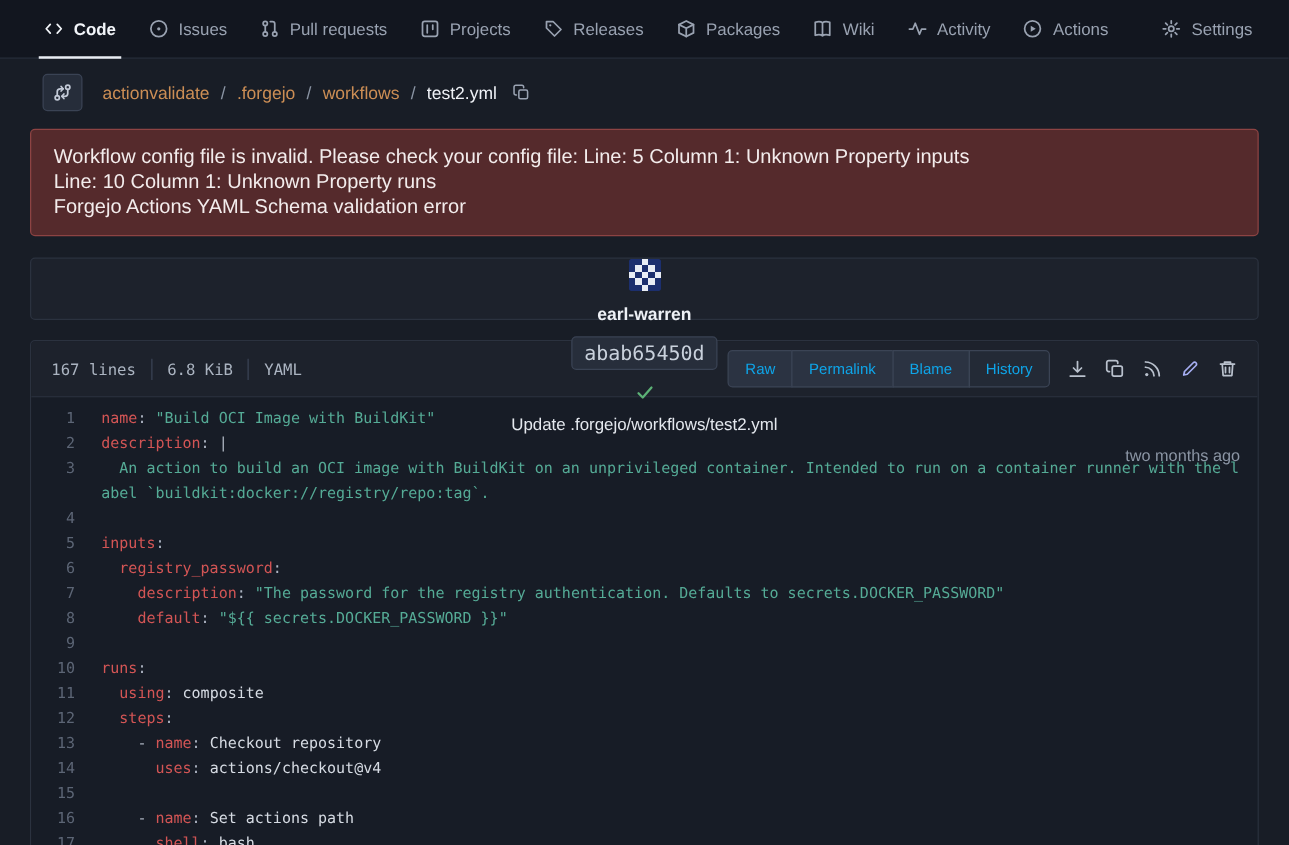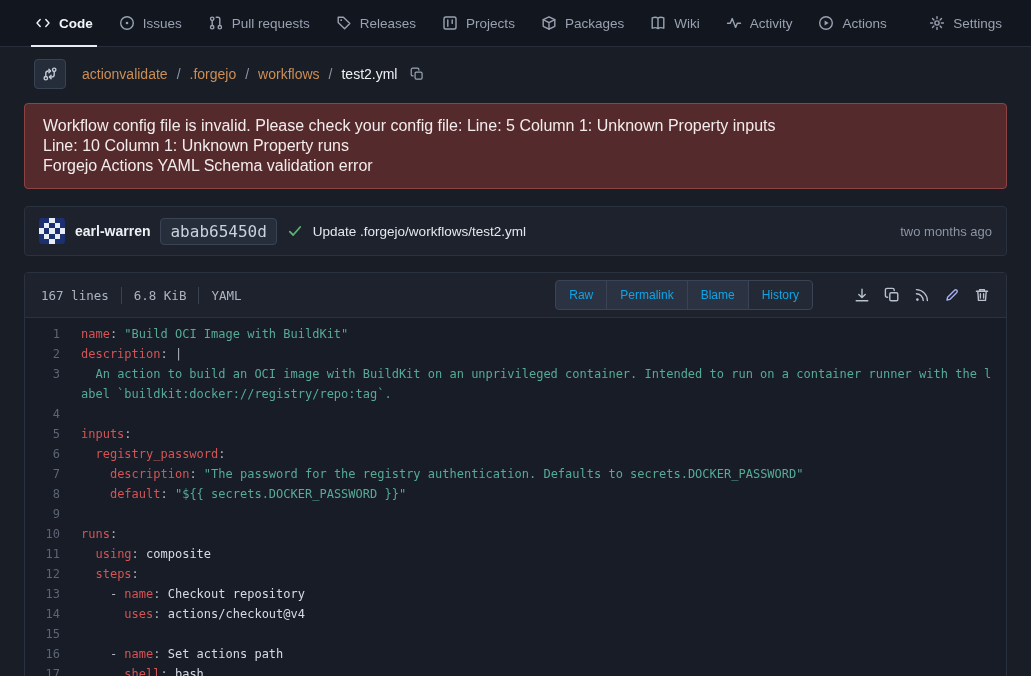--- a/index.html
+++ b/index.html
@@ -52,39 +52,39 @@
 
   
   .error-banner {
     margin:14px 24px 0; background:#552a2c; border:1px solid #8d4343; border-radius:4px;
     padding:12px 18px; color:#f3ecec; font-size:16px; line-height:20px;
   }
 
   
   .commit-box {
     margin:17px 24px 0; background:#1d222c; border:1px solid #2b323f; border-radius:4px;
-    height:50px; display:flex; align-items:center; padding:0 14px; gap:10px;
+    height:50px; display:flex; align-items:center; padding:0 14px; gap:10px;flex-direction:column;
   }
   .avatar { width:26px; height:26px; border-radius:3px; overflow:hidden; flex:0 0 26px; }
   .avatar svg { display:block; width:26px; height:26px; }
   .commit-author { font-weight:700; font-size:14px; color:#eef1f6; }
   .sha-badge {
     font-family:"DejaVu Sans Mono","Liberation Mono",monospace; font-size:16px;
     background:#272e3b; border:1px solid #3a4354; border-radius:4px;
     padding:3px 9px; color:#c9d1dc; cursor:pointer;
   }
   .commit-check { color:#5cb176; display:inline-flex; }
   .commit-msg { font-size:13.5px; color:#e4e8ee; cursor:pointer; }
   .commit-time { margin-left:auto; color:#8b95a4; font-size:13px; }
 
   
   .file-box { margin:16px 24px 0; border:1px solid #2b323f; border-radius:4px 4px 0 0; overflow:hidden; }
   .file-header {
     height:45px; background:#1d222c; border-bottom:1px solid #2b323f;
-    display:flex; align-items:center; padding:0 10px 0 16px;gap:27px;
+    display:flex; align-items:center; padding:0 10px 0 16px;
   }
   .file-meta {
     display:flex; align-items:center; gap:12px;
     font-family:"DejaVu Sans Mono","Liberation Mono",monospace;
     font-size:12.5px; color:#abb4c1;
   }
   .meta-div { width:1px; height:17px; background:#3a4354; }
   .btn-group { display:flex; margin-left:auto; }
   .vbtn {
     padding:7px 13px; background:#2b3342; border:1px solid #3b4455; color:#0ea5e9;
@@ -146,34 +146,34 @@
             <circle cx="4.2" cy="12.2" r="1.7"></circle>
             <circle cx="11.8" cy="12.2" r="1.7"></circle>
             <path d="M4.2 5.5v5M8.2 2.2h1.8c1 0 1.8.8 1.8 1.8v6.5"></path>
           </svg>
         </span>
         <span>Pull requests</span>
       </a>
       <a class="nav-item">
         <span class="icon">
           <svg viewBox="0 0 16 16" fill="none" stroke="currentColor" stroke-width="1.4" stroke-linecap="round" stroke-linejoin="round">
+            <rect x="2" y="2" width="12" height="12" rx="1.8"></rect>
+            <path d="M5.8 5v6.2M10.2 5v3.4"></path>
+          </svg>
+        </span>
+        <span>Projects</span>
+      </a>
+      <a class="nav-item">
+        <span class="icon">
+          <svg viewBox="0 0 16 16" fill="none" stroke="currentColor" stroke-width="1.4" stroke-linecap="round" stroke-linejoin="round">
             <path d="M2.2 2.2h5.2l6.4 6.4-5.2 5.2-6.4-6.4z"></path>
             <circle cx="5.2" cy="5.2" r=".9" fill="currentColor" stroke="none"></circle>
           </svg>
         </span>
         <span>Releases</span>
-      </a>
-      <a class="nav-item">
-        <span class="icon">
-          <svg viewBox="0 0 16 16" fill="none" stroke="currentColor" stroke-width="1.4" stroke-linecap="round" stroke-linejoin="round">
-            <rect x="2" y="2" width="12" height="12" rx="1.8"></rect>
-            <path d="M5.8 5v6.2M10.2 5v3.4"></path>
-          </svg>
-        </span>
-        <span>Projects</span>
       </a>
       <a class="nav-item">
         <span class="icon">
           <svg viewBox="0 0 16 16" fill="none" stroke="currentColor" stroke-width="1.4" stroke-linecap="round" stroke-linejoin="round">
             <path d="M8 1.8 13.8 4.7v6.6L8 14.2 2.2 11.3V4.7z"></path>
             <path d="M2.2 4.7 8 7.6l5.8-2.9M8 7.6v6.6"></path>
           </svg>
         </span>
         <span>Packages</span>
       </a>

